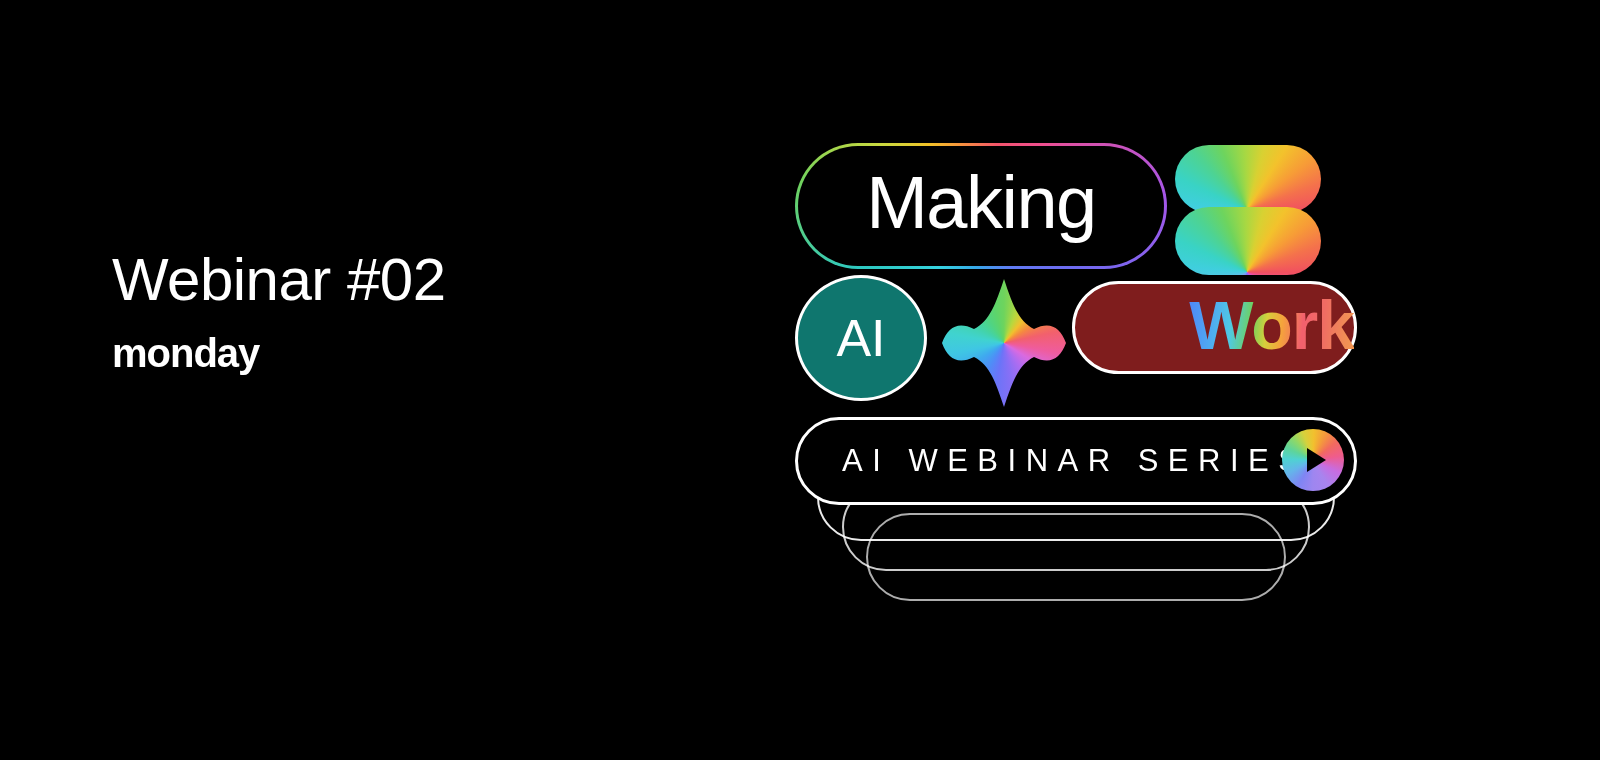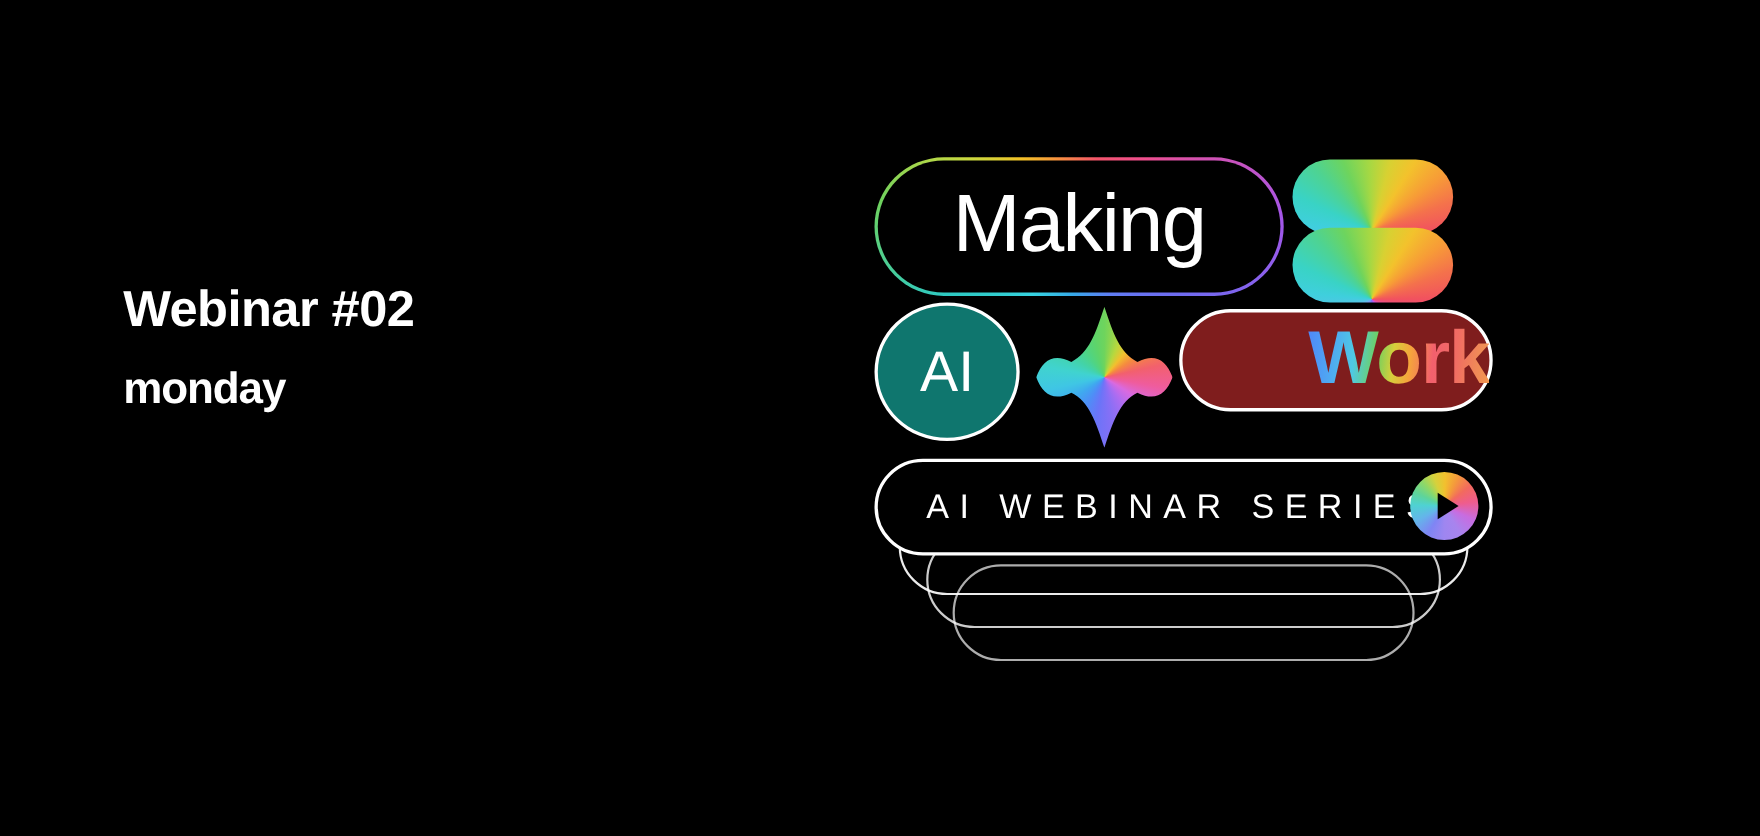--- a/index.html
+++ b/index.html
@@ -24,23 +24,23 @@
 
   
   .left-copy {
     position: absolute;
     left: 112px;
     top: 243px;
     width: 560px;
   }
   .kicker {
     font-family: "Liberation Sans", sans-serif;
-    font-size: 46px;
+    font-size: 60px;
     line-height: 74px;
-    font-weight: 700;
+    font-weight: 400;
     color: #ffffff;
     letter-spacing: -0.5px;
     white-space: nowrap;
   }
   .headline {
     font-family: "Liberation Sans", sans-serif;
     font-size: 40px;
     line-height: 68px;
     font-weight: 700;
     color: #ffffff;

